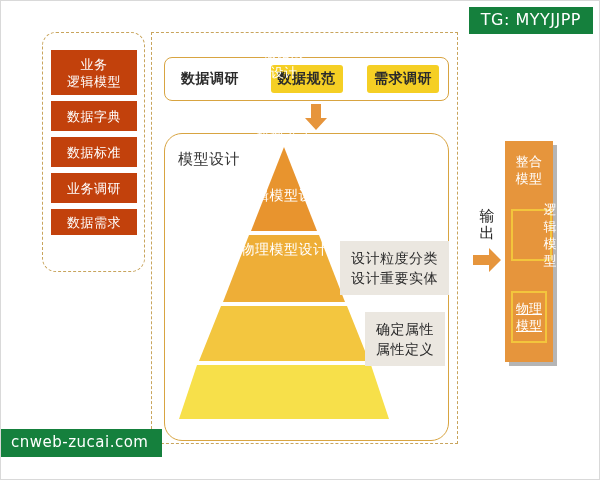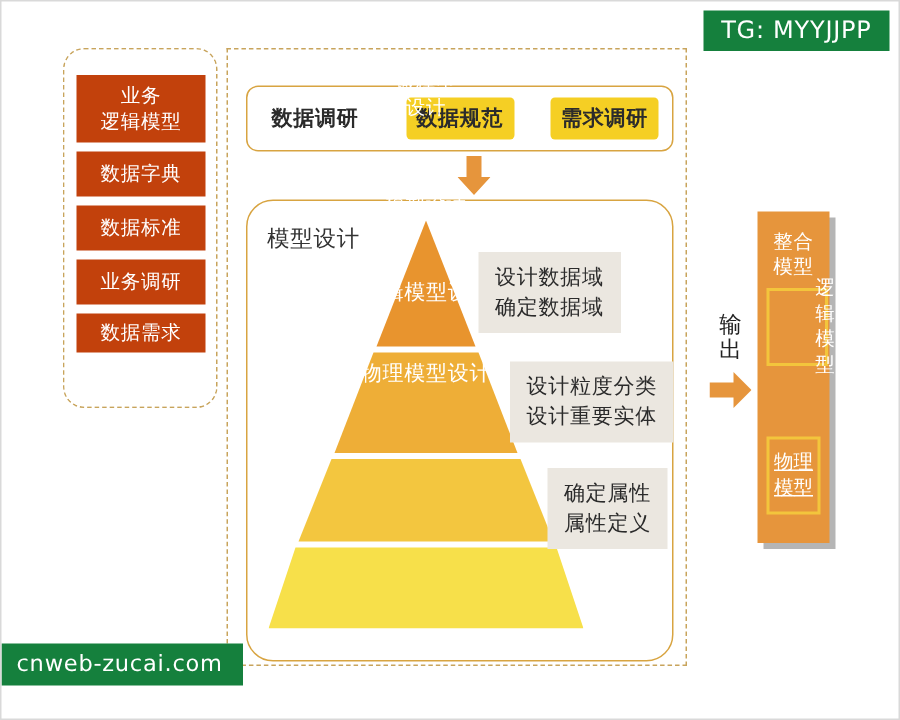--- a/index.html
+++ b/index.html
@@ -224,21 +224,21 @@
     border: 2px solid #f3c53c;
     color: #ffffff;
     font-size: 13px;
     line-height: 17px;
     text-align: center;
     box-sizing: border-box;
     display: flex;
     align-items: center;
     justify-content: center;
   }
-  .ri-0 { top: 51px; padding-left: 37px; }
+  .ri-0 { top: 68px; padding-left: 37px; }
   .ri-1 { top: 150px; text-decoration: underline; }
 </style>
 </head>
 <body>
 
 <div id="stage">
 
   <div class="badge" id="tg-badge">TG: MYYJJPP</div>
 
   <div id="left-panel">
@@ -280,21 +280,20 @@
     <polygon points="70,88 140,88 166,155 44,155" fill="#eeae37"></polygon>
     <polygon points="42,159 168,159 190,214 20,214" fill="#f3c63f"></polygon>
     <polygon points="18,218 192,218 210,272 0,272" fill="#f7e04a"></polygon>
   </svg>
 
   <div class="tier-label" id="tier-label-0" style="left:178px;">主题<br>域模型<br>设计</div>
   <div class="tier-label" id="tier-label-1" style="left:178px;">概念<br>模型设计</div>
   <div class="tier-label" id="tier-label-2" style="left:178px;">逻辑模型设计</div>
   <div class="tier-label" id="tier-label-3" style="left:178px;">物理模型设计</div>
 
-  <div class="note" id="note-0">设计数据域<br>确定数据域</div>
   <div class="note" id="note-2">确定属性<br>属性定义</div>
   <div class="note" id="note-1">设计粒度分类<br>设计重要实体</div>
 
   <div id="output-label">输出</div>
   <svg id="right-arrow" viewBox="0 0 28 24">
     <polygon points="0,7 16,7 16,0 28,12 16,24 16,17 0,17" fill="#e6953c"></polygon>
   </svg>
 
   <div id="right-col">
     <div id="right-col-title">整合<br>模型</div>

